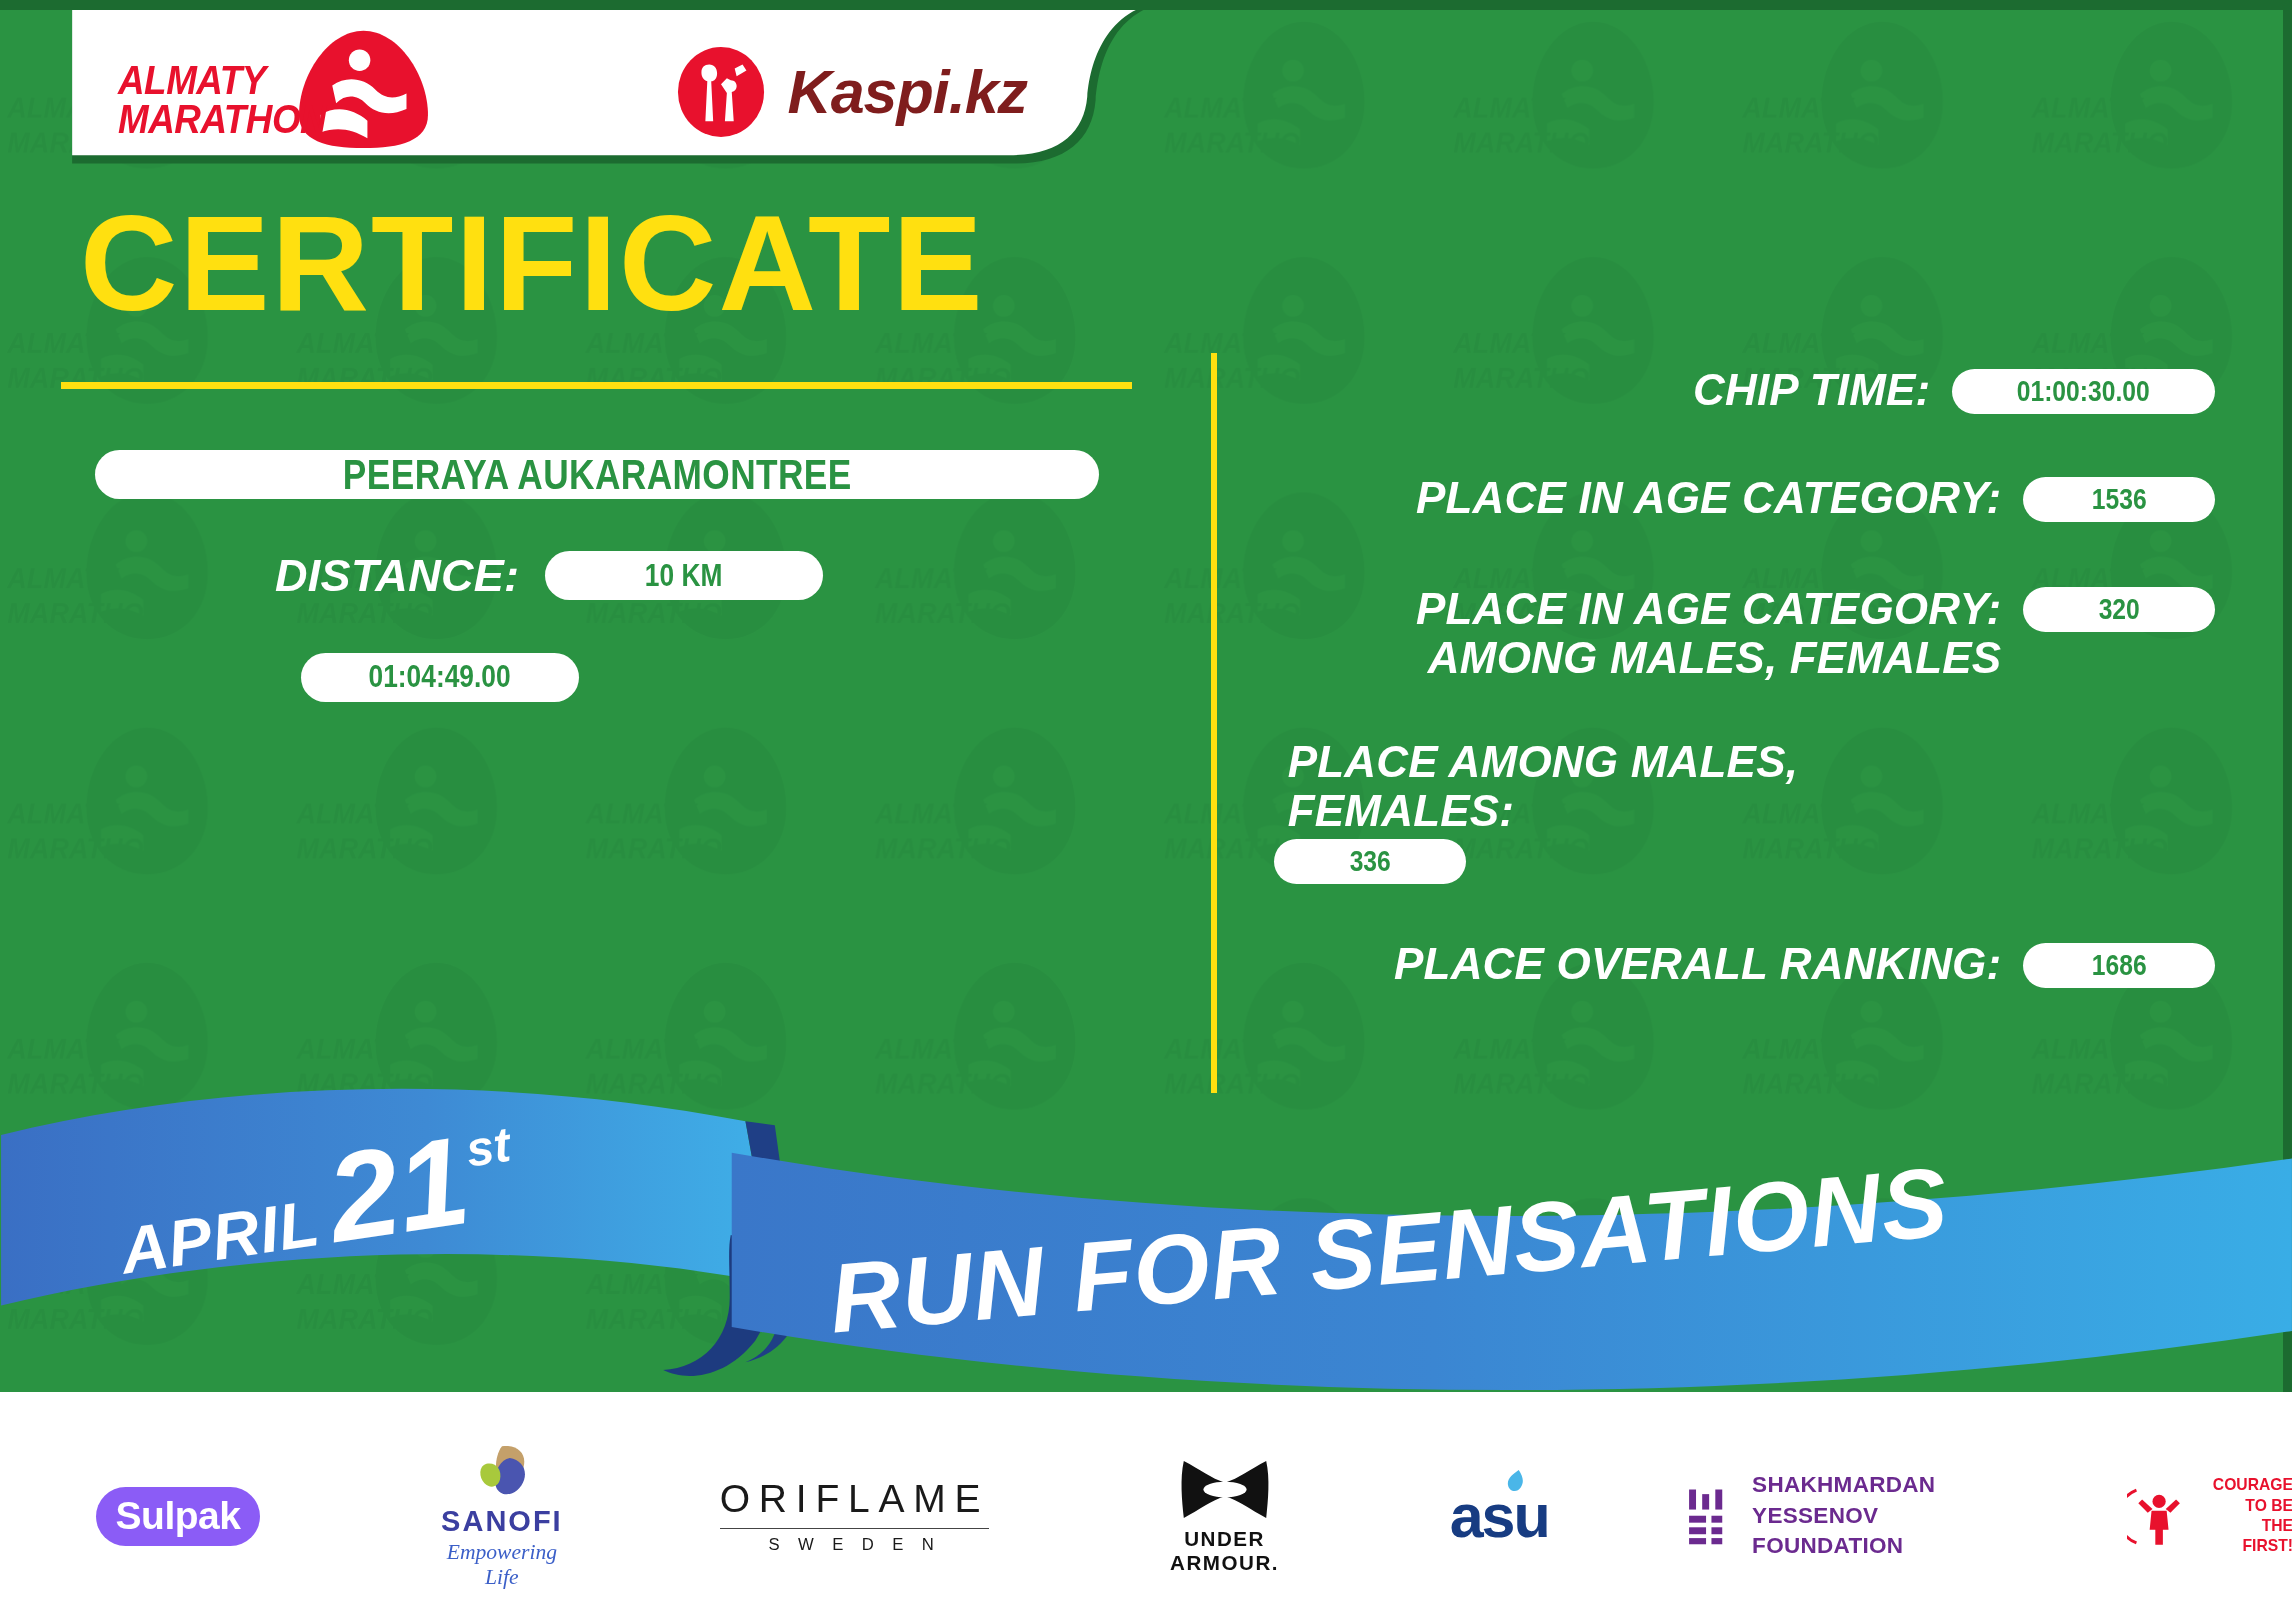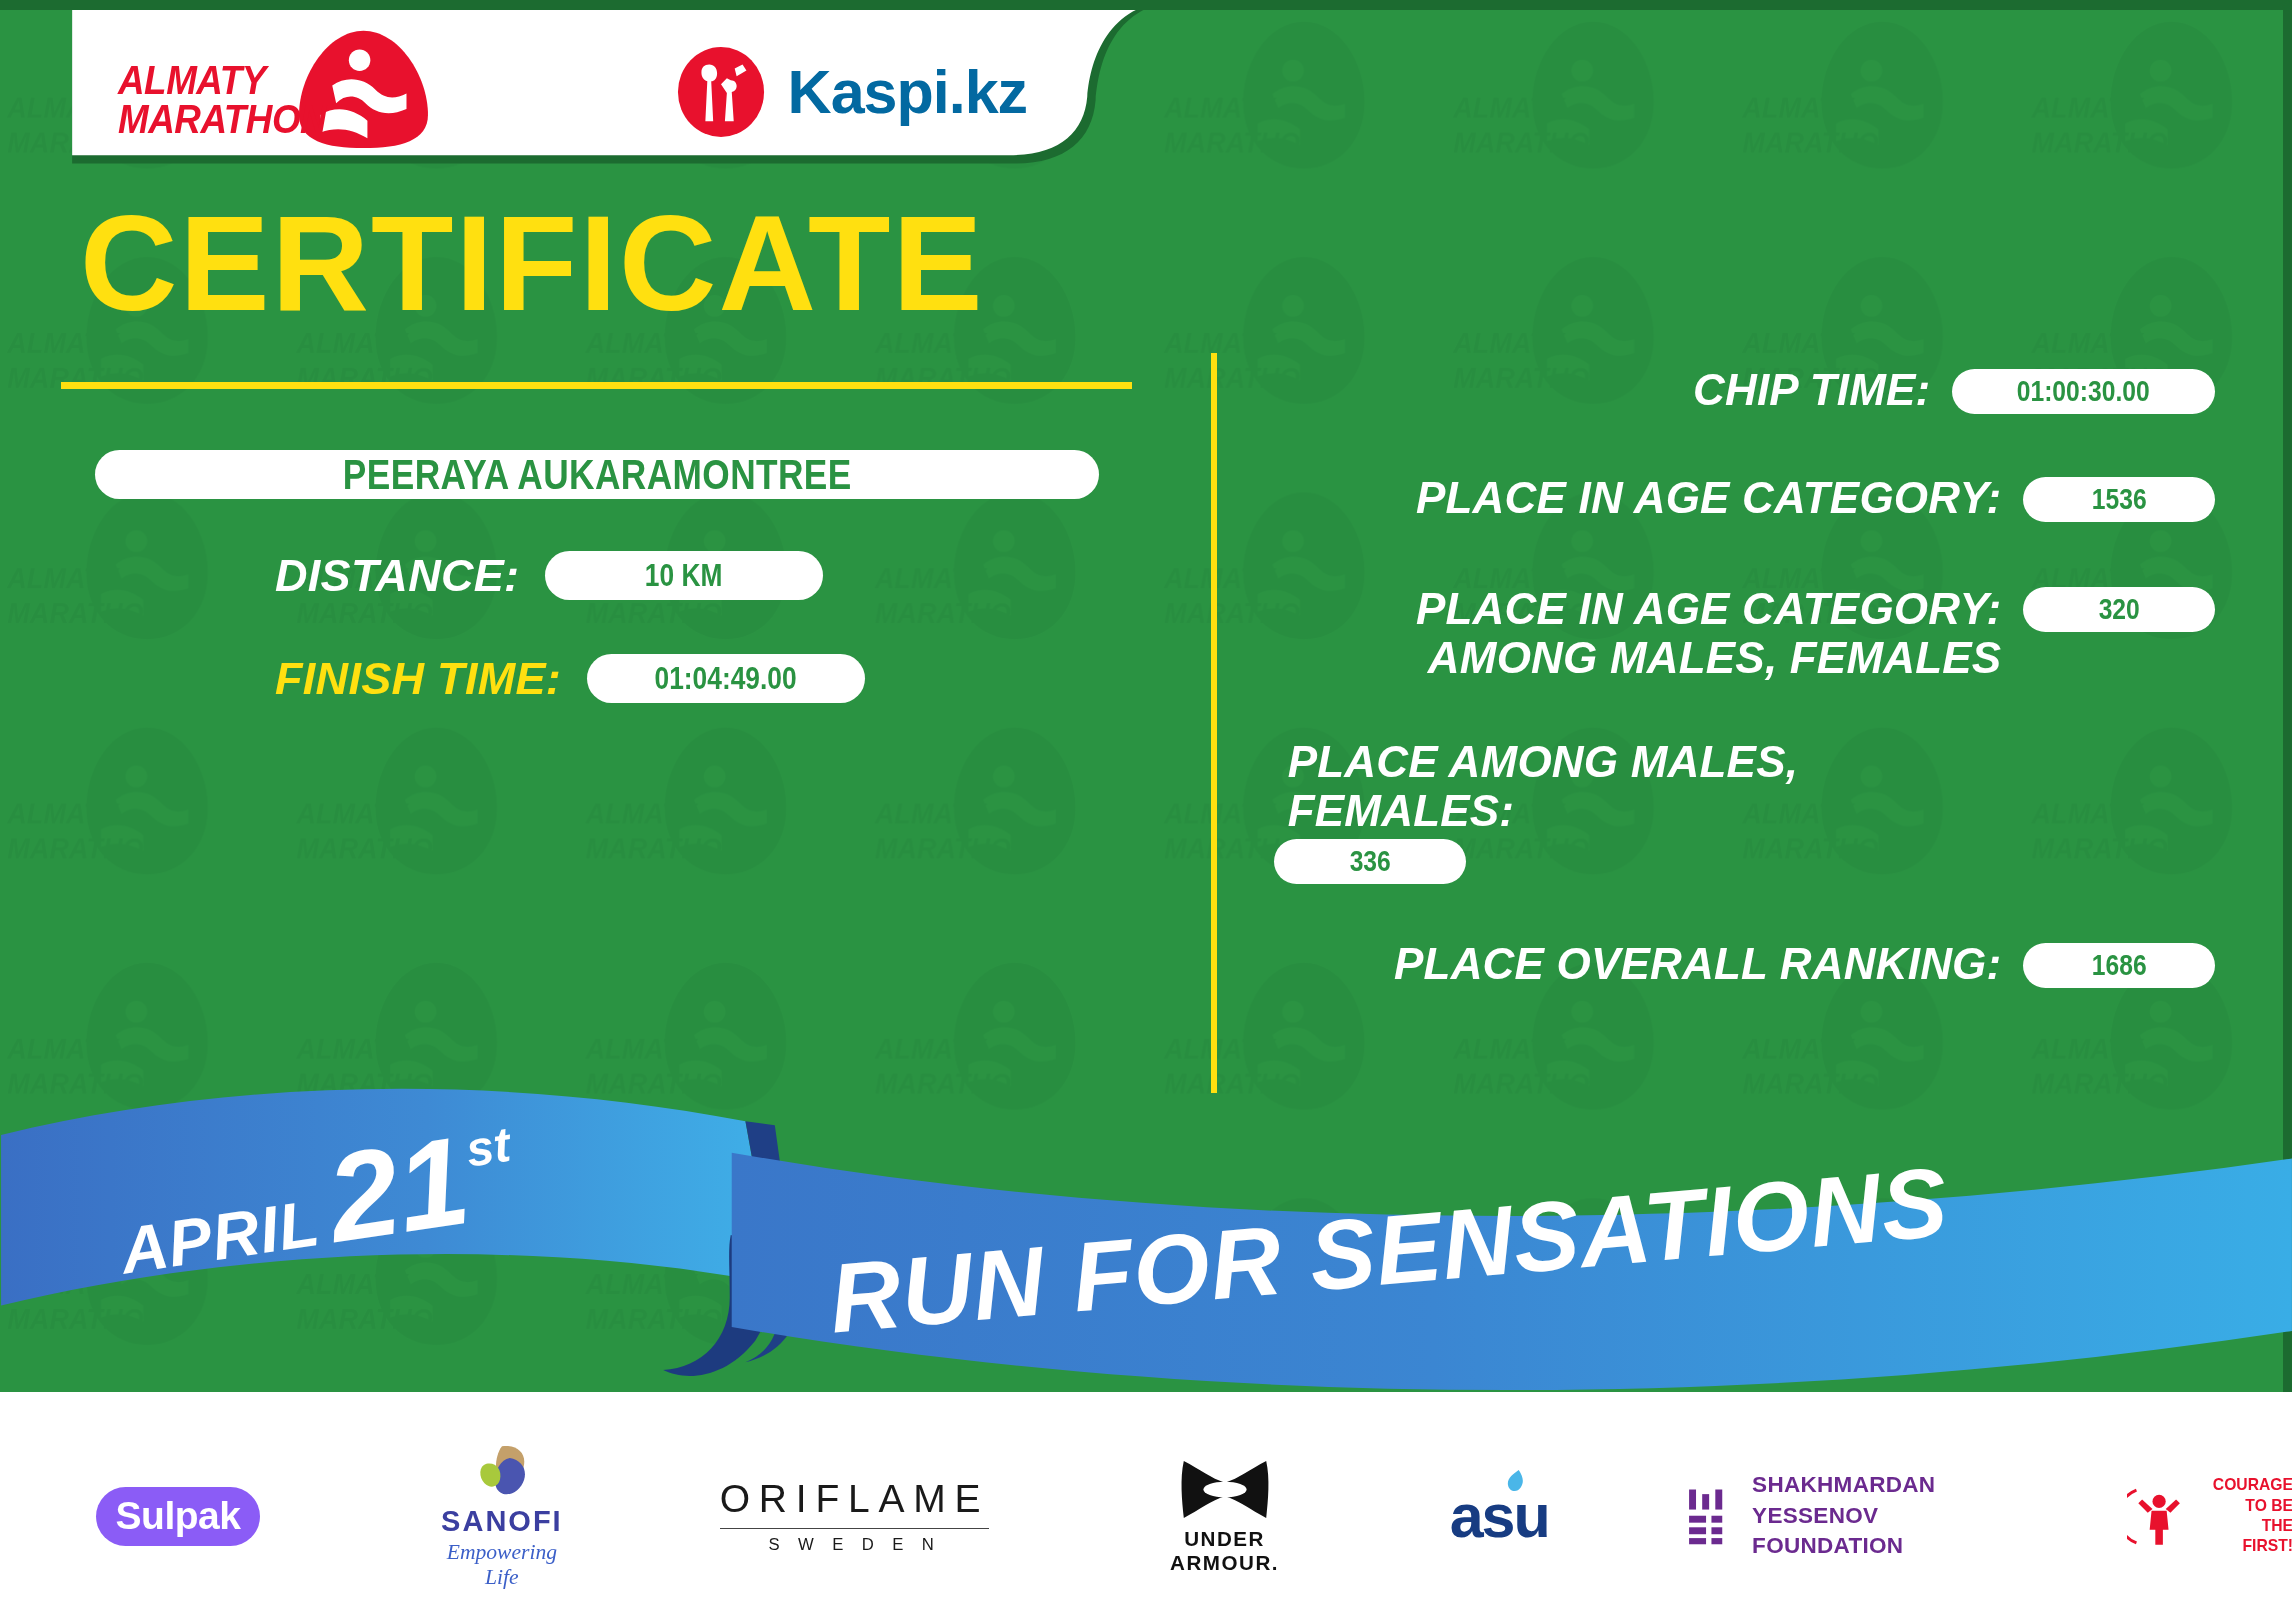--- a/index.html
+++ b/index.html
@@ -46,21 +46,21 @@
     background:#1c6b30; z-index:6;
   }
 
   
   .logos { position:absolute; left:0; top:0; width:1304px; height:182px; z-index:8; }
   .am-logo { position:absolute; left:118px; top:37px; width:314px; height:118px; }
   .am-text { position:absolute; left:0; top:23.5px; font-size:40px; font-weight:bold;
              font-style:italic; color:#e8112d; line-height:0.98; letter-spacing:-0.5px;
              font-family:"Liberation Sans", sans-serif; transform:scaleX(0.92); transform-origin:left; }
   .kaspi { position:absolute; left:676px; top:45px; display:flex; align-items:center; gap:21.6px; }
-  .kaspi-text { font-size:61px; font-weight:bold; color:#0369a1; letter-spacing:-1px; }
+  .kaspi-text { font-size:61px; font-weight:bold; color:#7f1d1d; letter-spacing:-1px;font-style:italic; }
 
   
   .left-col { position:absolute; left:4px; top:196px; width:1157px; z-index:10; }
   .cert-title {
     margin-left:76px;
     font-size:135px;
     font-weight:bold;
     color:#ffe010;
     letter-spacing:2px;
     line-height:1;
@@ -257,21 +257,20 @@
     </div>
 
     <div class="lrow">
       <div class="lbl lbl-white">DISTANCE:</div>
       <div class="lval">
         <span>10 KM</span>
       </div>
     </div>
 
     <div class="lrow row-finish">
-      <div class="lbl lbl-yellow">FINISH TIME:</div>
       <div class="lval">
         <span>01:04:49.00</span>
       </div>
     </div>
   </div>
 
   <div class="v-divider"></div>
 
   <div class="right-col">
 

